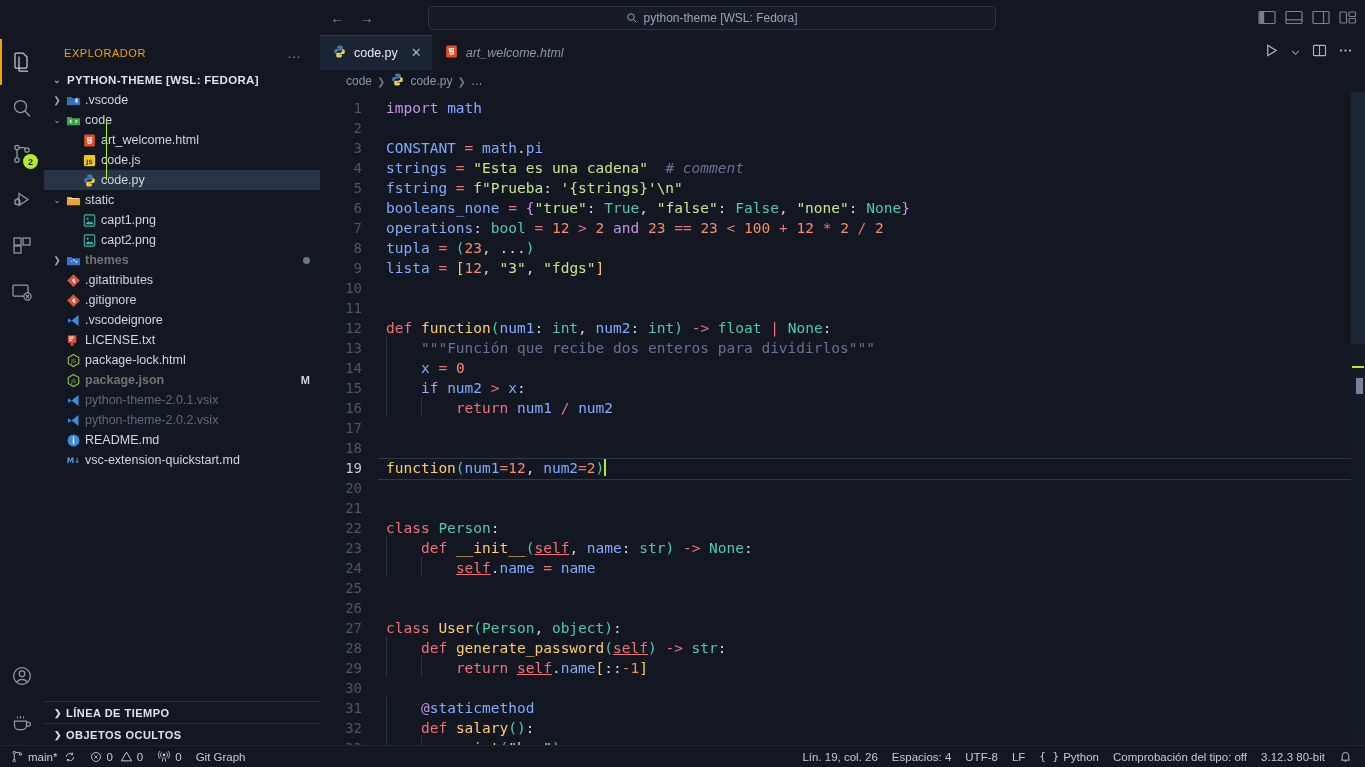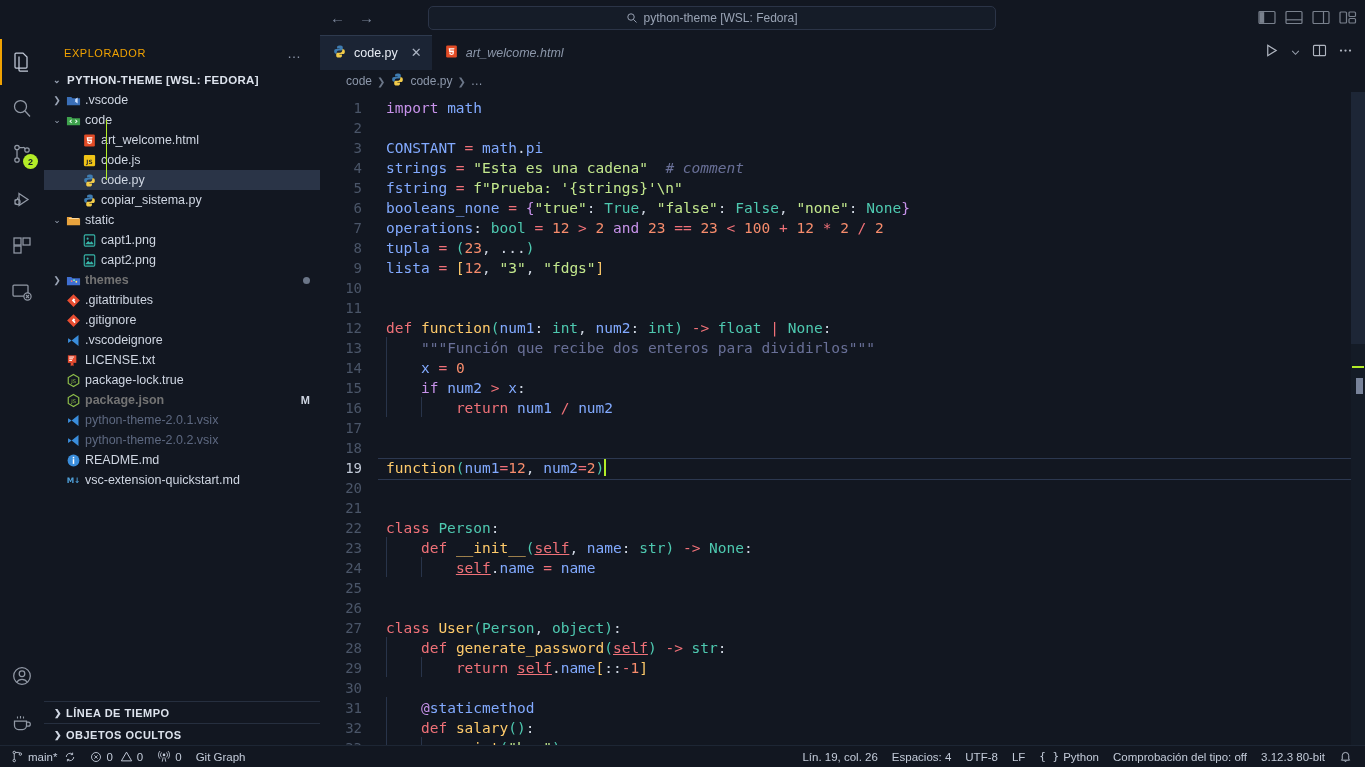--- a/index.html
+++ b/index.html
@@ -326,30 +326,20 @@
           <div class="row selected" style="padding-left:22px">
     <span class="twisty"></span>
             <span class="fico">
               <svg width="15" height="15" viewBox="0 0 16 16">
                 <path d="M8 1.6c-2 0-2.6.8-2.6 2v1.2h2.7v.5H4.3c-1.2 0-2 .8-2 2.5s.7 2.6 1.8 2.6h1V9c0-1.2.9-2.2 2.2-2.2h2.4c1 0 1.8-.7 1.8-1.7V3.6c0-1.1-.7-2-2.5-2z" fill="#3f7cb0"></path>
                 <path d="M8 14.4c2 0 2.6-.8 2.6-2v-1.2H7.9v-.5h3.8c1.2 0 2-.8 2-2.5s-.7-2.6-1.8-2.6h-1V7c0 1.2-.9 2.2-2.2 2.2H6.3c-1 0-1.8.7-1.8 1.7v1.5c0 1.1.7 2 2.5 2z" fill="#f1cb4a"></path>
               </svg>
             </span>
     <span class="lbl">code.py</span>
           </div>
-          <div class="row" style="padding-left:22px">
-    <span class="twisty"></span>
-            <span class="fico">
-              <svg width="15" height="15" viewBox="0 0 16 16">
-                <path d="M8 1.6c-2 0-2.6.8-2.6 2v1.2h2.7v.5H4.3c-1.2 0-2 .8-2 2.5s.7 2.6 1.8 2.6h1V9c0-1.2.9-2.2 2.2-2.2h2.4c1 0 1.8-.7 1.8-1.7V3.6c0-1.1-.7-2-2.5-2z" fill="#3f7cb0"></path>
-                <path d="M8 14.4c2 0 2.6-.8 2.6-2v-1.2H7.9v-.5h3.8c1.2 0 2-.8 2-2.5s-.7-2.6-1.8-2.6h-1V7c0 1.2-.9 2.2-2.2 2.2H6.3c-1 0-1.8.7-1.8 1.7v1.5c0 1.1.7 2 2.5 2z" fill="#f1cb4a"></path>
-              </svg>
-            </span>
-    <span class="lbl">copiar_sistema.py</span>
-          </div>
           <div class="row" style="padding-left:6px">
     <span class="twisty">⌄</span>
             <span class="fico">
               <svg width="15" height="15" viewBox="0 0 16 16">
                 <path d="M1 4.2h4.6l1.3 1.5H15V13H1z" fill="#e8a33d"></path>
                 <path d="M3.3 5.3h10.4v1.1H3.3z" fill="#fbd9a0"></path>
               </svg>
             </span>
     <span class="lbl">static</span>
           </div>
@@ -430,21 +420,21 @@
     <span class="lbl">LICENSE.txt</span>
           </div>
           <div class="row" style="padding-left:6px">
     <span class="twisty"></span>
             <span class="fico">
               <svg width="15" height="15" viewBox="0 0 16 16">
                 <path d="M8 1.6l5.6 3.2v6.4L8 14.4 2.4 11.2V4.8z" fill="none" stroke="#8fbf4a" stroke-width="1.25"></path>
                 <text x="8" y="10.6" font-family="DejaVu Sans, sans-serif" font-size="5.4" fill="#8fbf4a" text-anchor="middle">JS</text>
               </svg>
             </span>
-    <span class="lbl">package-lock.true</span>
+    <span class="lbl">package-lock.html</span>
           </div>
           <div class="row bold" style="padding-left:6px">
     <span class="twisty"></span>
             <span class="fico">
               <svg width="15" height="15" viewBox="0 0 16 16">
                 <path d="M8 1.6l5.6 3.2v6.4L8 14.4 2.4 11.2V4.8z" fill="none" stroke="#8fbf4a" stroke-width="1.25"></path>
                 <text x="8" y="10.6" font-family="DejaVu Sans, sans-serif" font-size="5.4" fill="#8fbf4a" text-anchor="middle">JS</text>
               </svg>
             </span>
     <span class="lbl">package.json</span>

